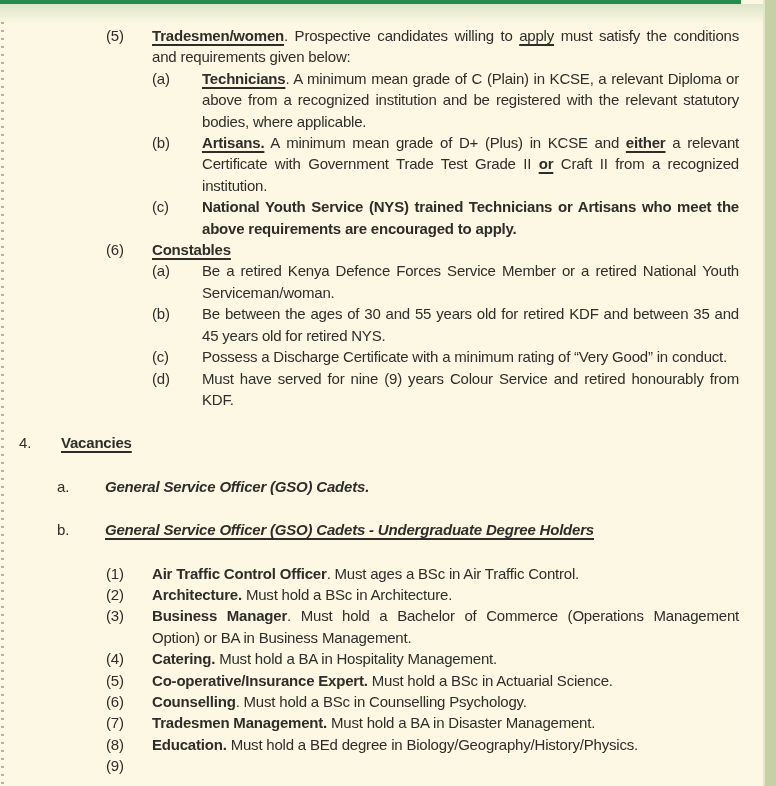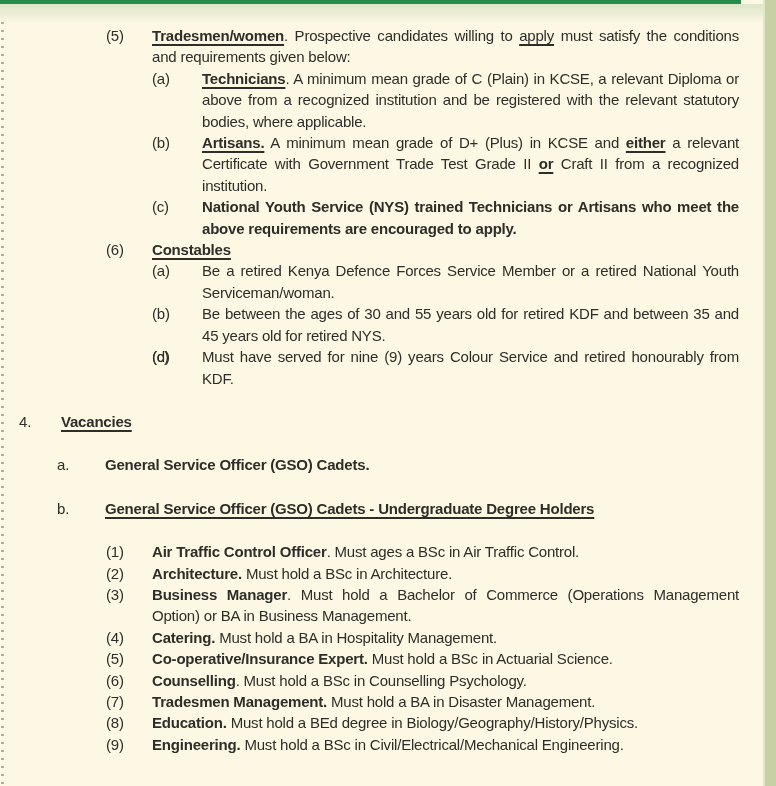--- a/index.html
+++ b/index.html
@@ -44,21 +44,21 @@
     position:absolute;left:0;top:0;width:739px;
     padding-top:25px;
     font-size:15px;
     line-height:21.4px;
     letter-spacing:-0.2px;
   }
   .block{position:relative;text-align:justify;}
   .block .marker{position:absolute;top:0;}
   .block .txt{display:block;}
   .lvl1 .marker{left:19px;}  .lvl1 .txt{margin-left:61px;}
-  .lvl2 .marker{left:57px;}  .lvl2 .txt{margin-left:105px;}
+  .lvl2 .marker{left:57px;}  .lvl2 .txt{margin-left:105px;font-style:italic;}
   .lvl3 .marker{left:106px;} .lvl3 .txt{margin-left:152px;}
   .lvl4 .marker{left:152px;} .lvl4 .txt{margin-left:202px;}
   .gap{margin-top:22px;}
   .r-b{font-weight:bold;}
   .r-u{text-decoration:underline;text-decoration-thickness:1.5px;text-underline-offset:2.5px;}
   .r-b.r-u{text-decoration-thickness:2px;margin-top:32px;}
 </style>
 </head>
 <body>
 
@@ -91,20 +91,21 @@
       <div class="block lvl4">
         <span class="marker">(a)</span>
         <span class="txt"><span class="">Be a retired Kenya Defence Forces Service Member or a retired National Youth Serviceman/woman.</span></span>
       </div>
       <div class="block lvl4">
         <span class="marker">(b)</span>
         <span class="txt"><span class="">Be between the ages of 30 and 55 years old for retired KDF and between 35 and 45 years old for retired NYS.</span></span>
       </div>
       <div class="block lvl4">
         <span class="marker">(c)</span>
+        <span class="txt"><span class="">Possess a Discharge Certificate with a minimum rating of “Very Good” in conduct.</span></span>
       </div>
       <div class="block lvl4">
         <span class="marker">(d)</span>
         <span class="txt"><span class="">Must have served for nine (9) years Colour Service and retired honourably from KDF.</span></span>
       </div>
       <div class="block lvl1 gap">
         <span class="marker">4.</span>
         <span class="txt"><span class="r-b r-u">Vacancies</span></span>
       </div>
       <div class="block lvl2 gap">
@@ -142,16 +143,15 @@
       <div class="block lvl3">
         <span class="marker">(7)</span>
         <span class="txt"><span class="r-b ">Tradesmen Management.</span><span class=""> Must hold a BA in Disaster Management.</span></span>
       </div>
       <div class="block lvl3">
         <span class="marker">(8)</span>
         <span class="txt"><span class="r-b ">Education.</span><span class=""> Must hold a BEd degree in Biology/Geography/History/Physics.</span></span>
       </div>
       <div class="block lvl3">
         <span class="marker">(9)</span>
-        <span class="txt"><span class="r-b ">Engineering.</span><span class=""> Must hold a BSc in Civil/Electrical/Mechanical Engineering.</span></span>
       </div>
     </div>
 </div>
 
 </body></html>

